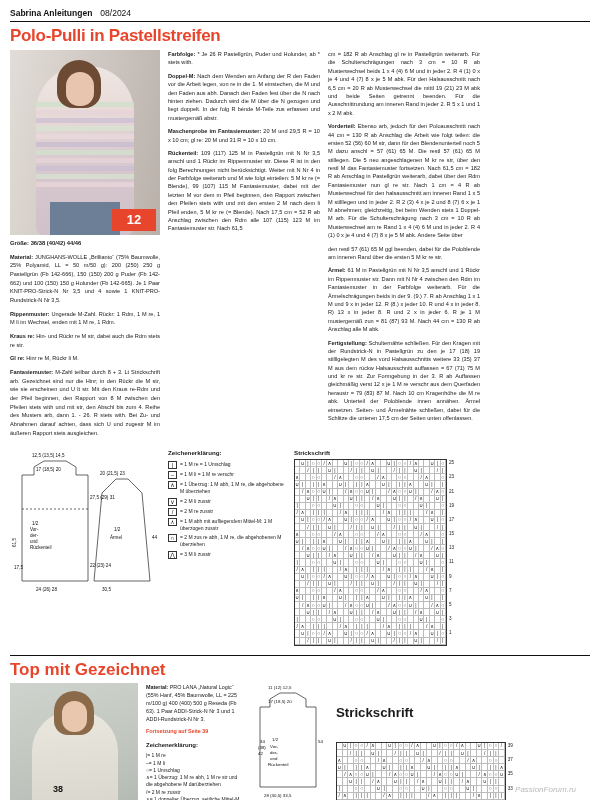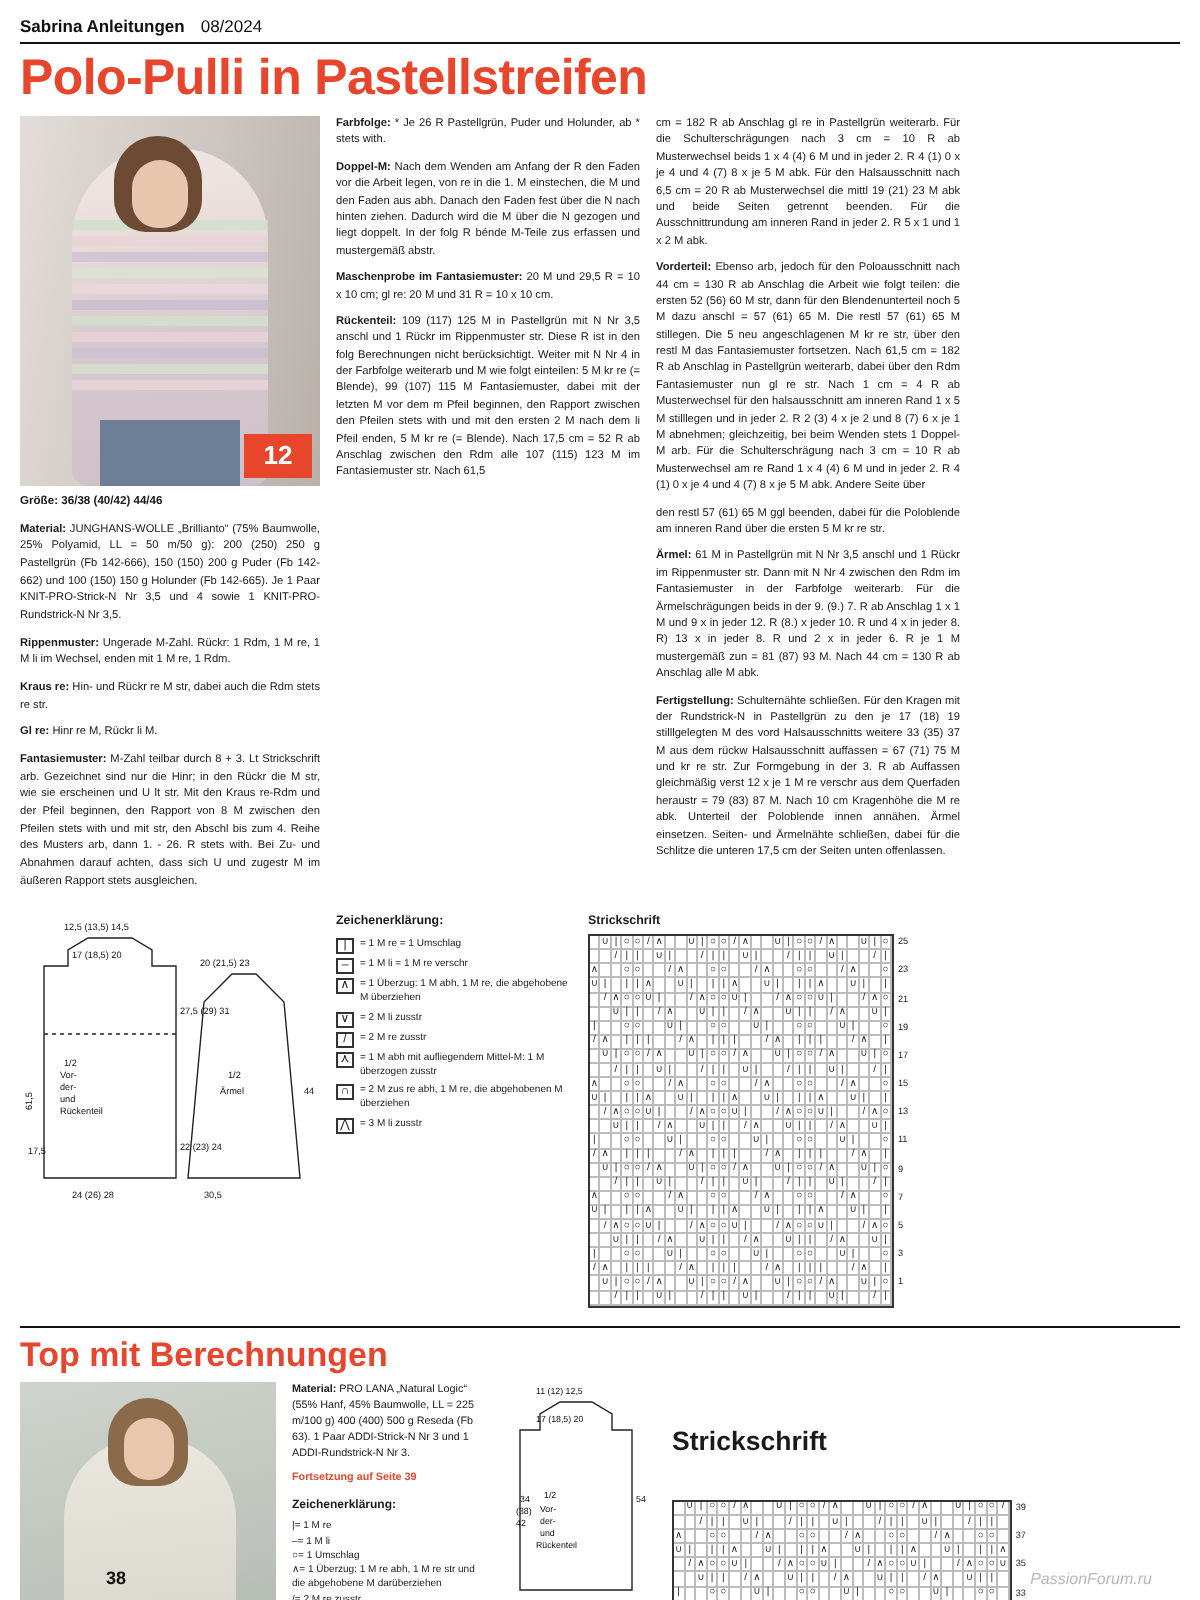--- a/index.html
+++ b/index.html
@@ -17,21 +17,21 @@
   
   .masthead {
     display:flex; align-items:baseline; gap:8px;
     font-size:8.5px; font-weight:bold; color:#111;
     border-bottom:1.6px solid #111;
     padding-bottom:3px; margin-bottom:5px;
   }
   .masthead .issue { font-weight:normal; }
 
   .title1 {
-    font-size:25px; font-weight:bold; color:#e8462c;
+    font-size:17px; font-weight:bold; color:#e8462c;
     letter-spacing:-0.3px; line-height:1;
     margin:0 0 6px 0;
   }
 
   
   .body-cols { display:flex; gap:8px; }
   .col { font-size:5.6px; line-height:1.5; text-align:justify; }
   .col.left { width:150px; }
   .col.mid  { width:152px; }
   .col.right{ width:152px; }
@@ -59,21 +59,21 @@
   .photo .stripes { position:absolute; left:26px; top:52px; width:98px; height:92px; opacity:.75; }
   .photo .stripes i {
     display:block; height:5px; margin-bottom:3px; width:100%;
   }
   .photo .jeans {
     position:absolute; left:40px; top:152px; width:70px; height:33px;
     background:#6d7e97;
   }
   .num-badge {
     position:absolute; right:4px; bottom:4px;
-    width:34px; height:22px; background:#e8462c; color:#fff;
+    width:44px; height:22px; background:#e8462c; color:#fff;
     font-size:13px; font-weight:bold; display:flex; align-items:center; justify-content:center;
   }
   .meta { font-size:5.6px; line-height:1.55; }
   .meta p { margin:0 0 5px 0; }
   .meta b { font-weight:bold; }
   .col p { margin:0 0 5px 0; }
 
   
   .band { display:flex; gap:6px; margin-top:7px; align-items:flex-start; }
   .sched { width:152px; height:162px; position:relative; }
@@ -1023,21 +1023,21 @@
             <div style="height: 14.2px;">7</div>
             <div style="height: 14.2px;">5</div>
             <div style="height: 14.2px;">3</div>
             <div style="height: 14.2px;">1</div>
           </div>
       </div>
     </div>
   </div>
 
   <div class="sec2">
-    <h2 class="title2">Top mit Berechnungen</h2>
+    <h2 class="title2">Top mit Gezeichnet</h2>
 
     <div class="row2">
 
       <div>
         <div class="photo2">
           <div class="p-body"></div>
           <div class="p-hair"></div>
           <div class="p-face"></div>
 
         </div>

